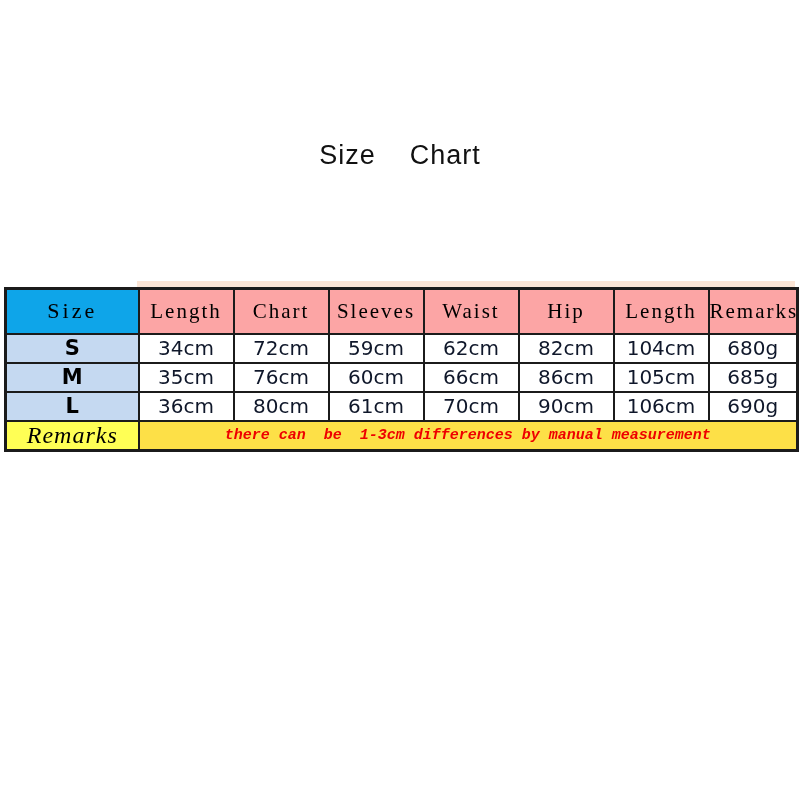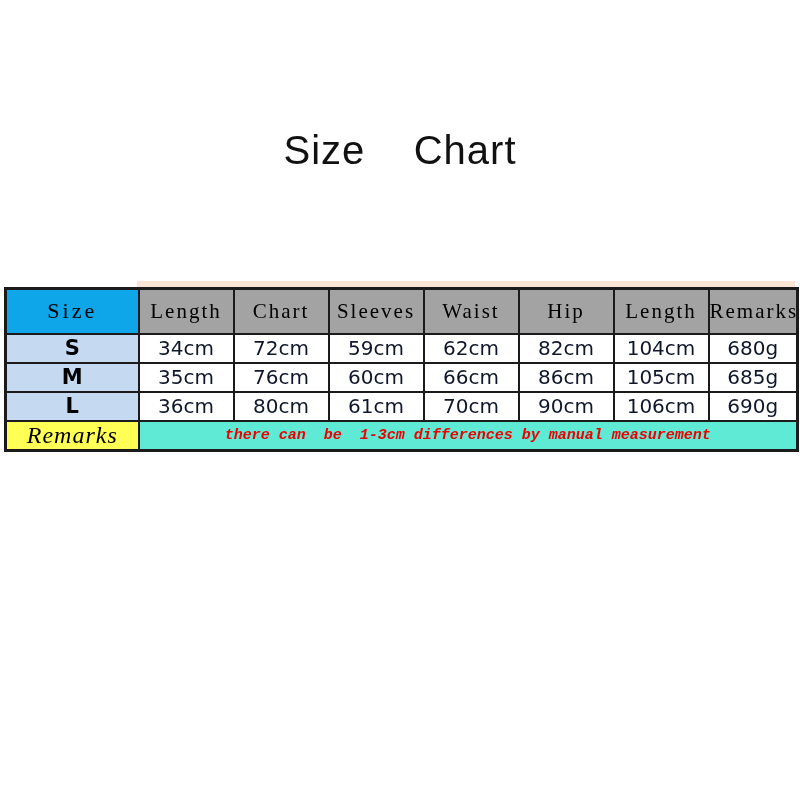--- a/index.html
+++ b/index.html
@@ -9,26 +9,26 @@
   }
   .canvas {
     position: relative;
     width: 800px;
     height: 800px;
     background: #ffffff;
     overflow: hidden;
   }
   .page-title {
     position: absolute;
-    top: 128px;
+    top: 140px;
     left: 0;
     width: 800px;
     text-align: center;
     font-family: "Liberation Sans", sans-serif;
-    font-size: 40px;
+    font-size: 27px;
     color: #111111;
     white-space: pre;
     letter-spacing: 1px;
   }
   .peach-strip {
     position: absolute;
     left: 137px;
     top: 281px;
     width: 658px;
     height: 7px;
@@ -55,21 +55,21 @@
   tr.remarks-row { height: 29px; font-style: italic; }
 
   td.header-size {
     background: #0ea5e9;
     font-family: "Liberation Serif", serif;
     font-size: 22px;
     letter-spacing: 3px;
     color: #000000;
   }
   td.header-cell {
-    background: #a3a3a3;
+    background: #fca5a5;
     font-family: "Liberation Serif", serif;
     font-size: 21px;
     letter-spacing: 2px;
     color: #000000;
   }
   td.size-cell {
     background: #c5d9f1;
     font-family: "DejaVu Sans", sans-serif;
     font-weight: bold;
     font-size: 21px;
@@ -82,21 +82,21 @@
     color: #0f172a;
   }
   td.remarks-label {
     background: #ffff55;
     font-family: "Liberation Serif", serif;
     font-size: 24px;
     letter-spacing: 1px;
     color: #000000;
   }
   td.remarks-value {
-    background: #5eead4;
+    background: #fde047;
     font-family: "Liberation Mono", monospace;
     font-weight: bold;
     font-size: 15px;
     color: #ee0000;
     white-space: pre;
   }
 </style>
 </head>
 <body>
 

